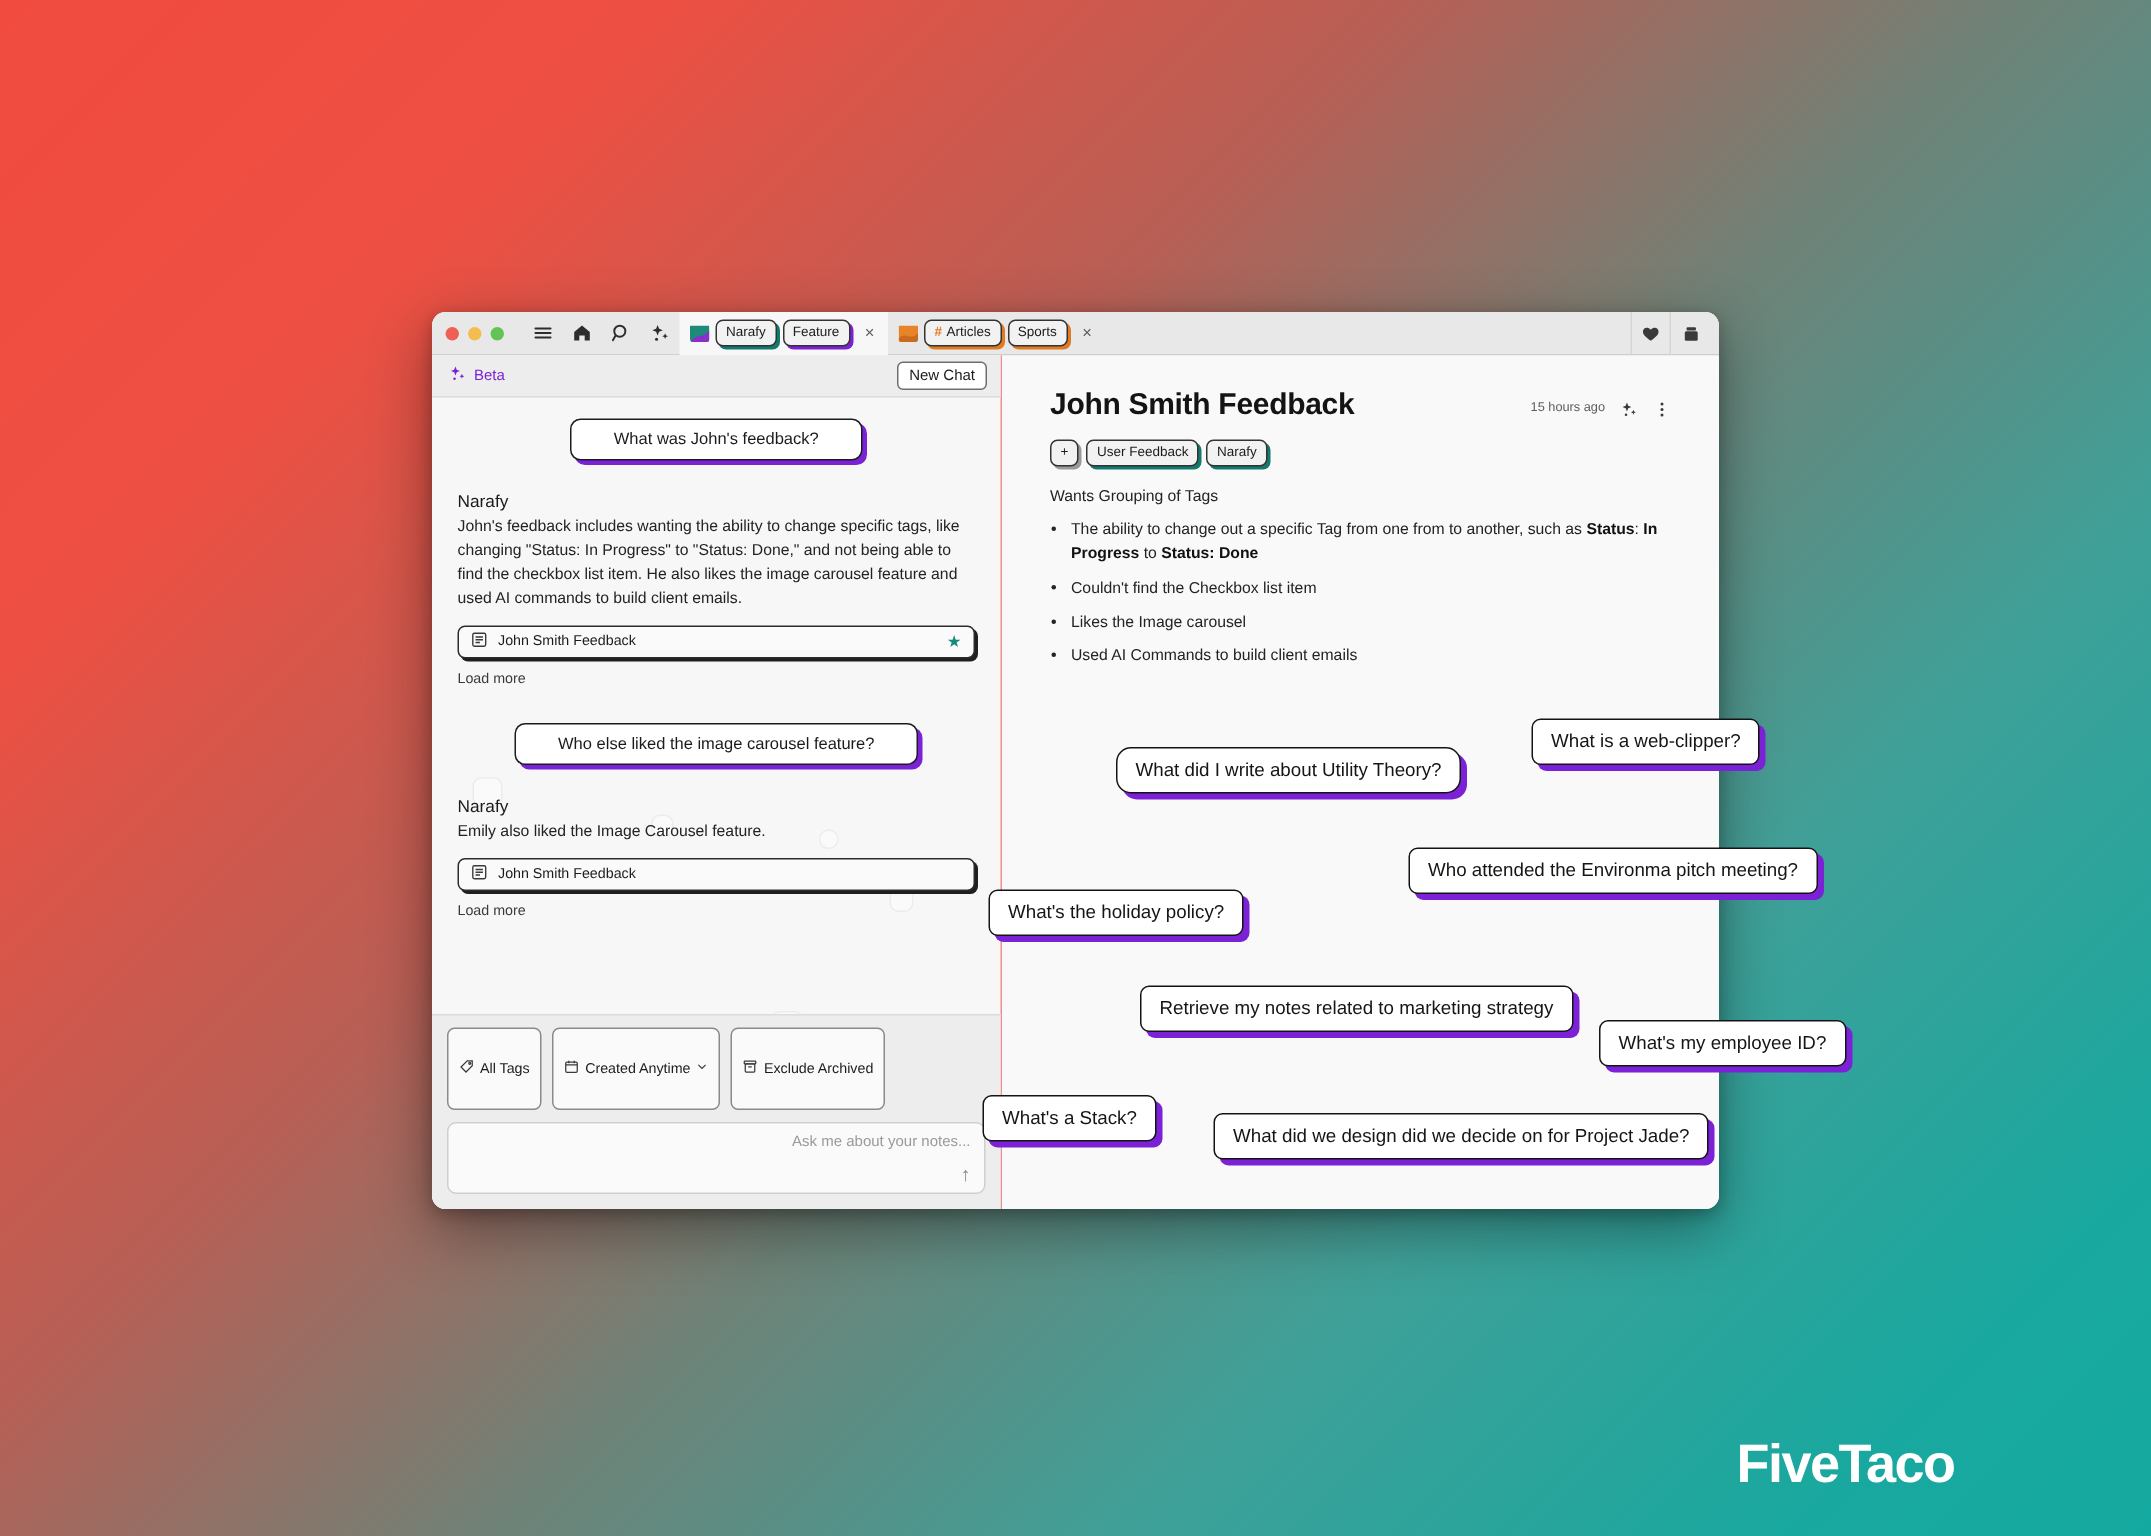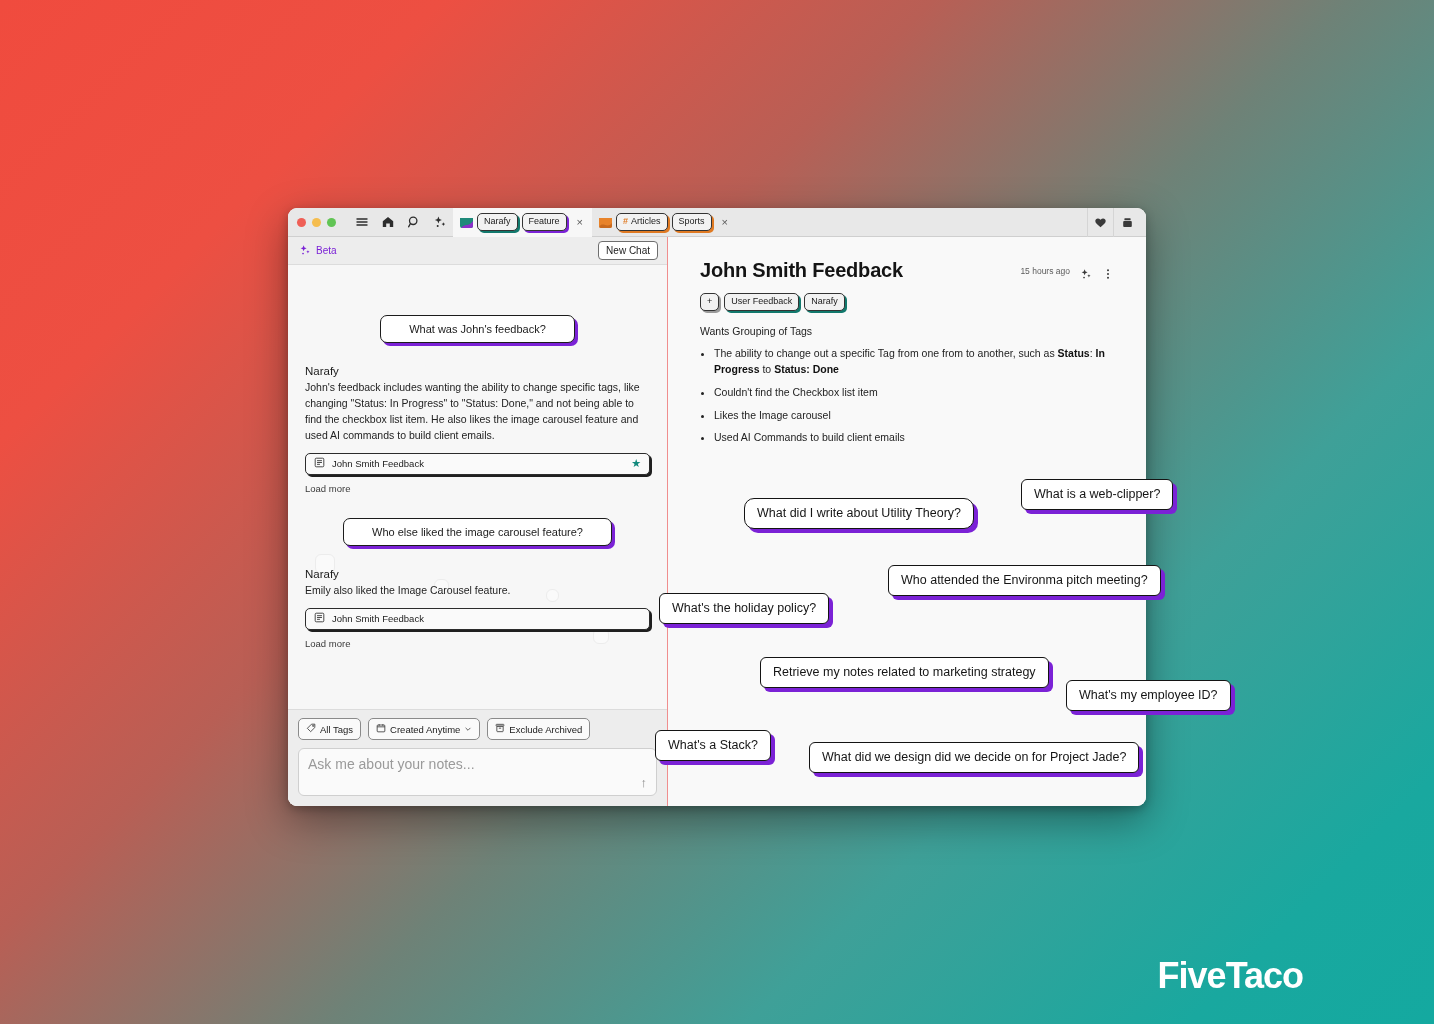--- a/index.html
+++ b/index.html
@@ -67,21 +67,20 @@
   .tb-right .tbtn:last-child { border-right: none; }
 
   
   .split { flex: 1 1 auto; display: flex; min-height: 0; }
   .left-pane {
     width: 380px; flex: 0 0 380px;
     background: #f7f7f7;
     display: flex; flex-direction: column;
     border-right: 1.5px solid #f08e8e;
     position: relative;
-    gap: 36px;
   }
   .right-pane {
     flex: 1 1 auto; background: #f9f9f9;
     position: relative; overflow: hidden;
   }
 
   
   .left-header {
     height: 28px; flex: 0 0 28px;
     background: #ededed;
@@ -125,28 +124,28 @@
 
   
   .left-footer {
     flex: 0 0 auto; background: #ededed;
     border-top: 1px solid #dcdcdc;
     padding: 8px 10px 10px;
   }
   .filters { display: flex; gap: 7px; margin-bottom: 8px; }
   .fchip {
     font-size: 9.5px; background: #fafafa; border: 1px solid #8a8a8a;
-    border-radius: 5px; padding: 4px 7px; color: #1b1b1b;
+    border-radius: 5px; padding: 20px 7px; color: #1b1b1b;
     display: inline-flex; align-items: center; gap: 4px;
   }
   .askbox {
     background: #fafafa; border: 1px solid #cfcfcf; border-radius: 6px;
     height: 48px; position: relative; padding: 7px 9px;
   }
-  .askbox .ph { font-size: 14px; color: #9a9a9a; }
+  .askbox .ph { font-size: 10px; color: #9a9a9a; text-align: right; }
   .askbox .send { position: absolute; right: 9px; bottom: 5px; color: #888; font-size: 13px; }
 
   
   .note { padding: 22px 32px 0 32px; }
   .note-head { display: flex; align-items: flex-start; }
   .note-title { font-size: 20px; font-weight: 700; color: #141414; letter-spacing: -.2px; }
   .note-meta { margin-left: auto; display: flex; align-items: flex-start; gap: 10px; padding-top: 7px; }
   .note-meta .ago { font-size: 8.5px; color: #5c5c5c; }
   .tags { display: flex; gap: 5px; margin-top: 9px; }
   .note-body { margin-top: 13px; font-size: 10.5px; color: #232323; line-height: 1.5; }
@@ -435,21 +434,21 @@
           </ul>
         </div>
       </div>
     </div>
   </div>
 </div>
 
 <div id="bubble-layer">
     <div class="bubble" style="left: 1021px; top: 447px; margin-top: 32px;">What is a web-clipper?</div>
     <div class="bubble" style="left: 744px; top: 498px; border-radius: 10px;">What did I write about Utility Theory?</div>
-    <div class="bubble" style="left: 888px; top: 565px;">Who attended the Environma pitch meeting?</div>
+    <div class="bubble" style="left: 939px; top: 565px;">Who attended the Environma pitch meeting?</div>
     <div class="bubble" style="left: 659px; top: 593px;">What's the holiday policy?</div>
     <div class="bubble" style="left: 760px; top: 657px;">Retrieve my notes related to marketing strategy</div>
     <div class="bubble" style="left: 1066px; top: 680px;">What's my employee ID?</div>
     <div class="bubble" style="left: 655px; top: 730px;">What's a Stack?</div>
     <div class="bubble" style="left: 809px; top: 742px;">What did we design did we decide on for Project Jade?</div>
   </div>
 
 <div id="logo">FiveTaco</div>
 
 </body></html>

